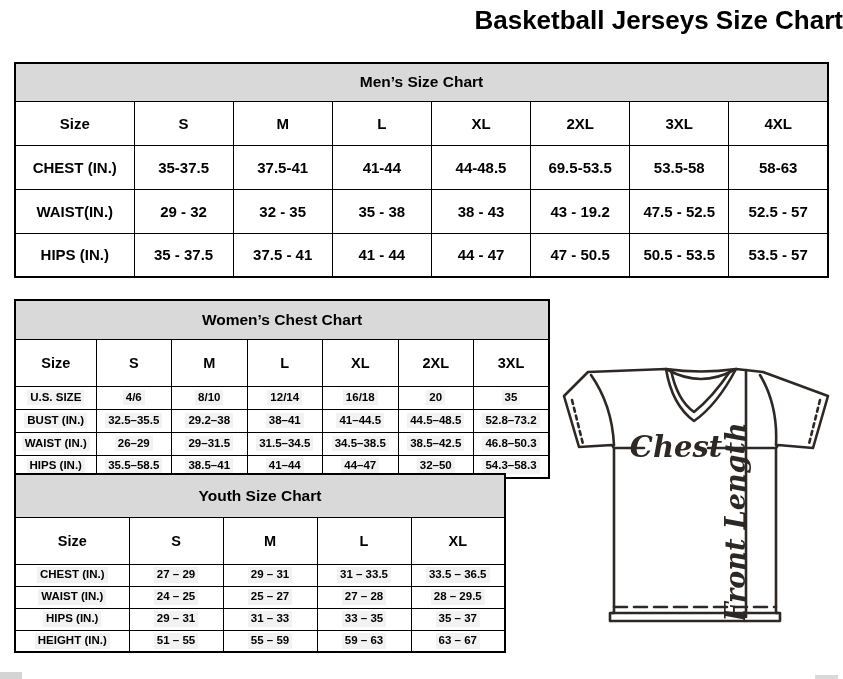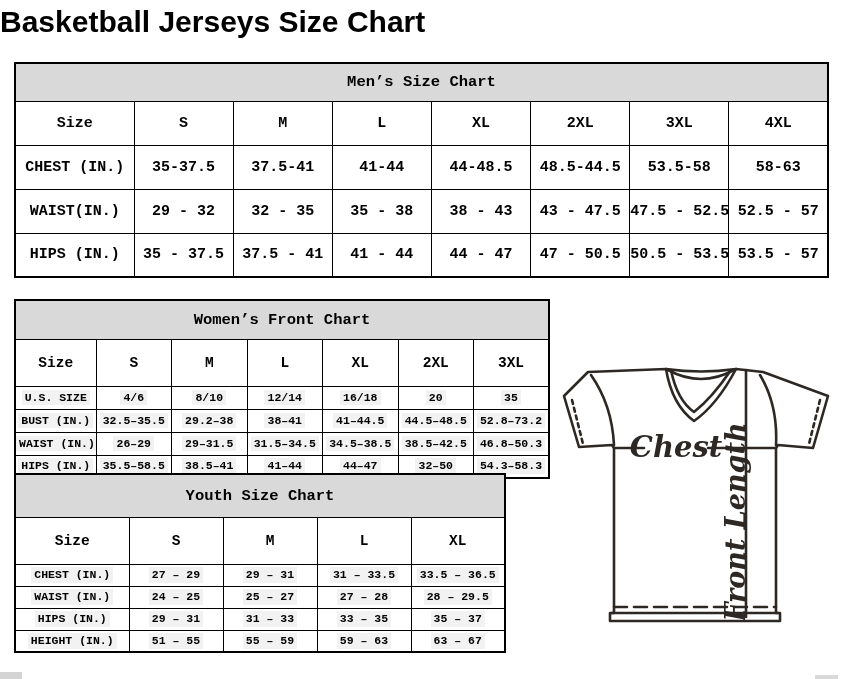--- a/index.html
+++ b/index.html
@@ -1,28 +1,27 @@
 <!DOCTYPE html>
 <html><head>
 <meta charset="utf-8">
 <style>
   html,body{margin:0;padding:0;}
   body{
     width:843px;height:679px;position:relative;background:#ffffff;
     font-family:"Liberation Sans", sans-serif;color:#000;overflow:hidden;
   }
   .page-title{
-    position:absolute;left:0;top:5px;width:843px;text-align:left;
-    font-size:30px;font-weight:bold;letter-spacing:0px;
+    position:absolute;left:0;top:5px;width:843px;text-align:right;
+    font-size:26px;font-weight:bold;letter-spacing:0px;
   }
   .tbl-wrap{position:absolute;}
   .tbl-wrap table{
     width:100%;height:100%;border-collapse:collapse;table-layout:fixed;
     border:2px solid #000;
-    font-family:Liberation Mono, monospace;
   }
   .tbl-wrap td{
     border:1px solid #000;text-align:center;vertical-align:middle;
     font-weight:bold;padding:0;overflow:hidden;white-space:nowrap;
   }
   .tbl-wrap .cap{background:#d9d9d9;font-size:15.5px;}
   
   .wrap-mens{left:14px;top:62px;width:815px;height:214px;}
   .tbl-mens td{font-size:15px;}
   .tbl-mens .cap-row{height:38px;}
@@ -84,31 +83,31 @@
           <td class="hdr">2XL</td>
           <td class="hdr">3XL</td>
           <td class="hdr">4XL</td>
         </tr>
         <tr class="data-row">
           <td class="lbl"><span>CHEST (IN.)</span></td>
           <td class="val"><span>35-37.5</span></td>
           <td class="val"><span>37.5-41</span></td>
           <td class="val"><span>41-44</span></td>
           <td class="val"><span>44-48.5</span></td>
-          <td class="val"><span>48.5-44.5</span></td>
+          <td class="val"><span>69.5-53.5</span></td>
           <td class="val"><span>53.5-58</span></td>
           <td class="val"><span>58-63</span></td>
         </tr>
         <tr class="data-row">
           <td class="lbl"><span>WAIST(IN.)</span></td>
           <td class="val"><span>29 - 32</span></td>
           <td class="val"><span>32 - 35</span></td>
           <td class="val"><span>35 - 38</span></td>
           <td class="val"><span>38 - 43</span></td>
-          <td class="val"><span>43 - 47.5</span></td>
+          <td class="val"><span>43 - 19.2</span></td>
           <td class="val"><span>47.5 - 52.5</span></td>
           <td class="val"><span>52.5 - 57</span></td>
         </tr>
         <tr class="data-row">
           <td class="lbl"><span>HIPS (IN.)</span></td>
           <td class="val"><span>35 - 37.5</span></td>
           <td class="val"><span>37.5 - 41</span></td>
           <td class="val"><span>41 - 44</span></td>
           <td class="val"><span>44 - 47</span></td>
           <td class="val"><span>47 - 50.5</span></td>
@@ -125,21 +124,21 @@
         <col style="width: 81px;">
         <col>
         <col>
         <col>
         <col>
         <col>
         <col>
       </colgroup>
       <tbody>
         <tr class="cap-row">
-          <td colspan="7" class="cap">Women’s Front Chart</td>
+          <td colspan="7" class="cap">Women’s Chest Chart</td>
         </tr>
         <tr class="hdr-row">
           <td class="hdr">Size</td>
           <td class="hdr">S</td>
           <td class="hdr">M</td>
           <td class="hdr">L</td>
           <td class="hdr">XL</td>
           <td class="hdr">2XL</td>
           <td class="hdr">3XL</td>
         </tr>

